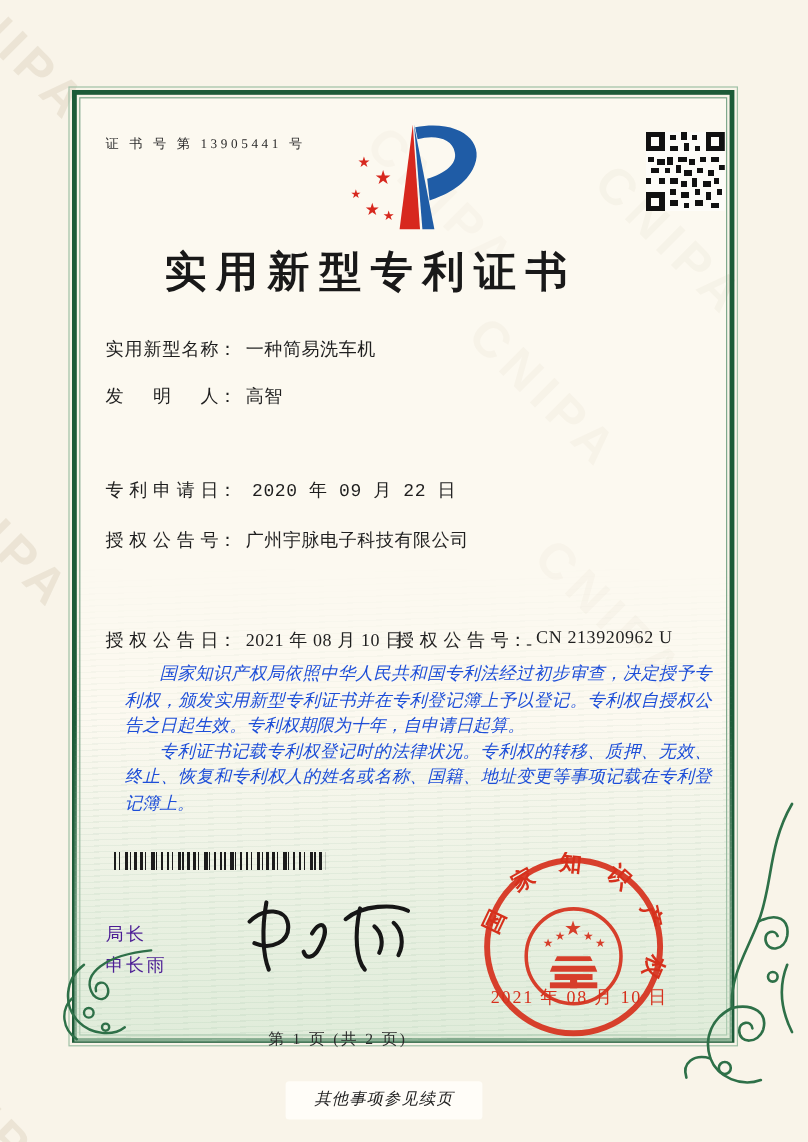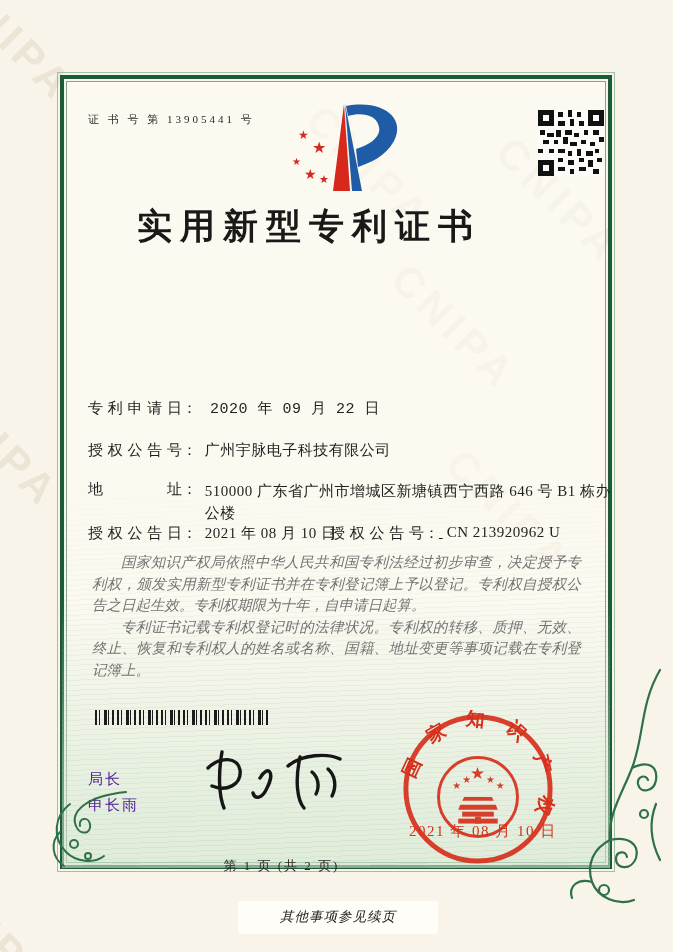--- a/index.html
+++ b/index.html
@@ -33,22 +33,22 @@
   .title { position:absolute; left:0; top:203px; width:618px; text-align:center;
            font-size:35px; font-weight:bold; letter-spacing:8px; color:#191919; }
 
   
   .field { position:absolute; left:88px; font-size:15px; color:#1f1f1f; white-space:nowrap; }
   .field .lab { display:inline-block; width:94px; text-align:justify; text-align-last:justify; vertical-align:top; }
   .field .colon { display:inline-block; vertical-align:top; }
   .field .val { display:inline-block; margin-left:4px; vertical-align:top; letter-spacing:0.5px; }
   .field .val.wrap { white-space:normal; width:412px; line-height:22px; }
 
-  .body-text { position:absolute; left:92px; top:552px; width:489px; font-size:14.5px;
-               line-height:21.6px; color:#737373; text-align:justify; font-style:italic; }
+  .body-text { position:absolute; left:104px; top:552px; width:489px; font-size:14.5px;
+               line-height:21.6px; color:#1d4ed8; text-align:justify; font-style:italic; }
   .body-text p { text-indent:2em; }
 
   .barcode { position:absolute; left:95px; top:710px; width:176px; height:15px;
              background:repeating-linear-gradient(90deg,
                #1c1c1c 0 2px, transparent 2px 4px,
                #1c1c1c 4px 5px, transparent 5px 9px,
                #1c1c1c 9px 12px, transparent 12px 13px,
                #1c1c1c 13px 14px, transparent 14px 17px,
                #1c1c1c 17px 19px, transparent 19px 22px); }
 
@@ -57,21 +57,21 @@
 
   .sig-svg { position:absolute; left:200px; top:744px; }
 
   .seal { position:absolute; left:399px; top:710px; width:158px; height:158px; }
   .seal-date { position:absolute; left:409px; top:822px; width:150px; font-size:15px;
                color:#d6301c; letter-spacing:1.5px; white-space:nowrap; }
 
   .page-num { position:absolute; left:0; top:857px; width:563px; text-align:center;
               font-size:13px; color:#2a2a2a; letter-spacing:2px; }
 
-  .note-box { position:absolute; left:238px; top:901px; width:200px; background:#fffdf8;
+  .note-box { position:absolute; left:238px; top:901px; width:164px; background:#fffdf8;
               border-radius:3px; padding:6px 0 8px; text-align:center; }
   .note-box span { font-size:13.5px; font-style:italic; color:#222; letter-spacing:1px; }
 
   .corner-svg { position:absolute; pointer-events:none; }
 </style>
 </head>
 <body>
 
 <div class="page">
 
@@ -147,31 +147,35 @@
         <rect x="26" y="21" width="2" height="2"></rect>
       <rect x="9" y="25" width="3" height="2"></rect>
         <rect x="14" y="26" width="2" height="2"></rect>
         <rect x="18" y="25" width="3" height="2"></rect>
       <rect x="24" y="26" width="3" height="2"></rect>
     </g>
   </svg>
 
   <div class="title">实用新型专利证书</div>
 
+  <div class="field" style="top:282px;">
+    <span class="lab">实用新型名称</span><span class="colon">：</span>
+    <span class="val">一种简易洗车机</span>
+  </div>
+  <div class="field" style="top:321px;">
+    <span class="lab">发明人</span><span class="colon">：</span>
+    <span class="val">高智</span>
+  </div>
   <div class="field" style="top:399px;font-family:Liberation Mono, monospace;">
     <span class="lab">专利申请日</span><span class="colon">：</span>
     <span class="val">2020 年 09 月 22 日</span>
   </div>
   <div class="field" style="top:441px;">
     <span class="lab">授权公告号</span><span class="colon">：</span>
     <span class="val">广州宇脉电子科技有限公司</span>
-  </div>
-  <div class="field" style="top:480px;">
-    <span class="lab">地址</span><span class="colon">：</span>
-    <span class="val wrap">510000  广东省广州市增城区新塘镇西宁西路 646 号 B1 栋办公楼</span>
   </div>
   <div class="field" style="top:524px;">
     <span class="lab">授权公告日</span><span class="colon">：</span>
     <span class="val">2021 年 08 月 10 日</span>
   </div>
   <div class="field" style="top:524px; left:330px;text-decoration:underline;">
     <span class="lab">授权公告号</span><span class="colon">：</span>
     <span class="val">CN 213920962 U</span>
   </div>
 

